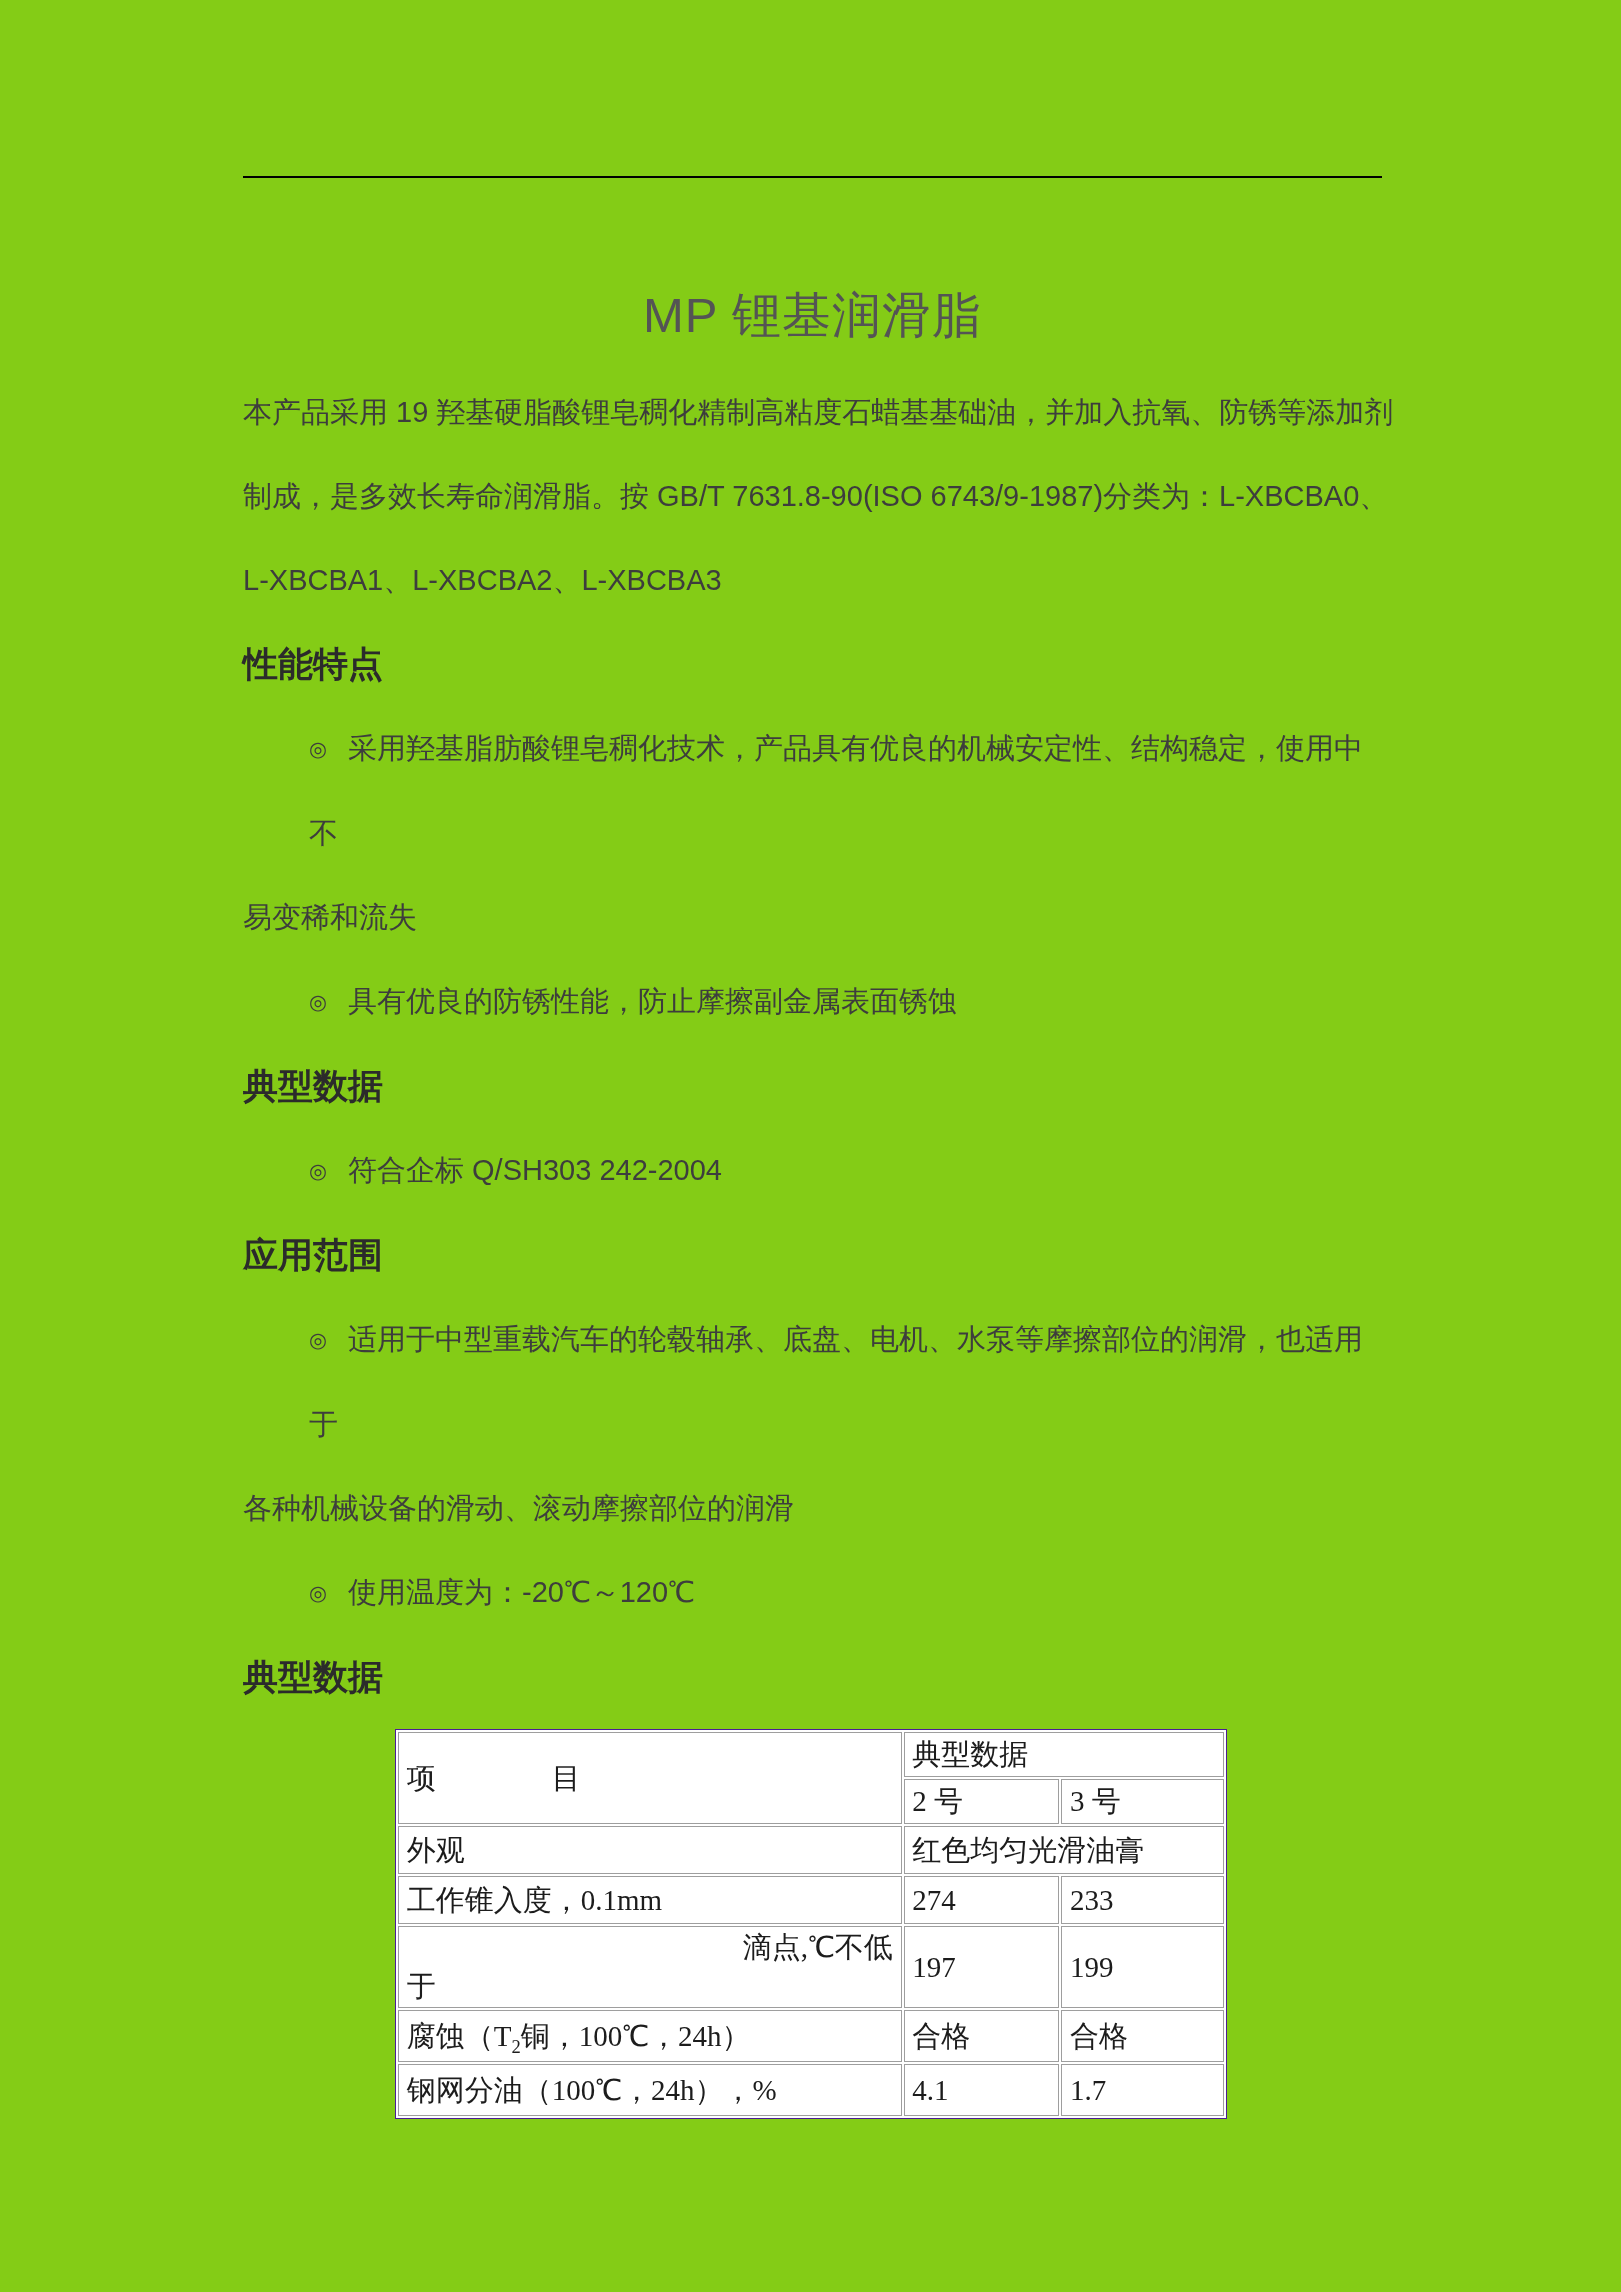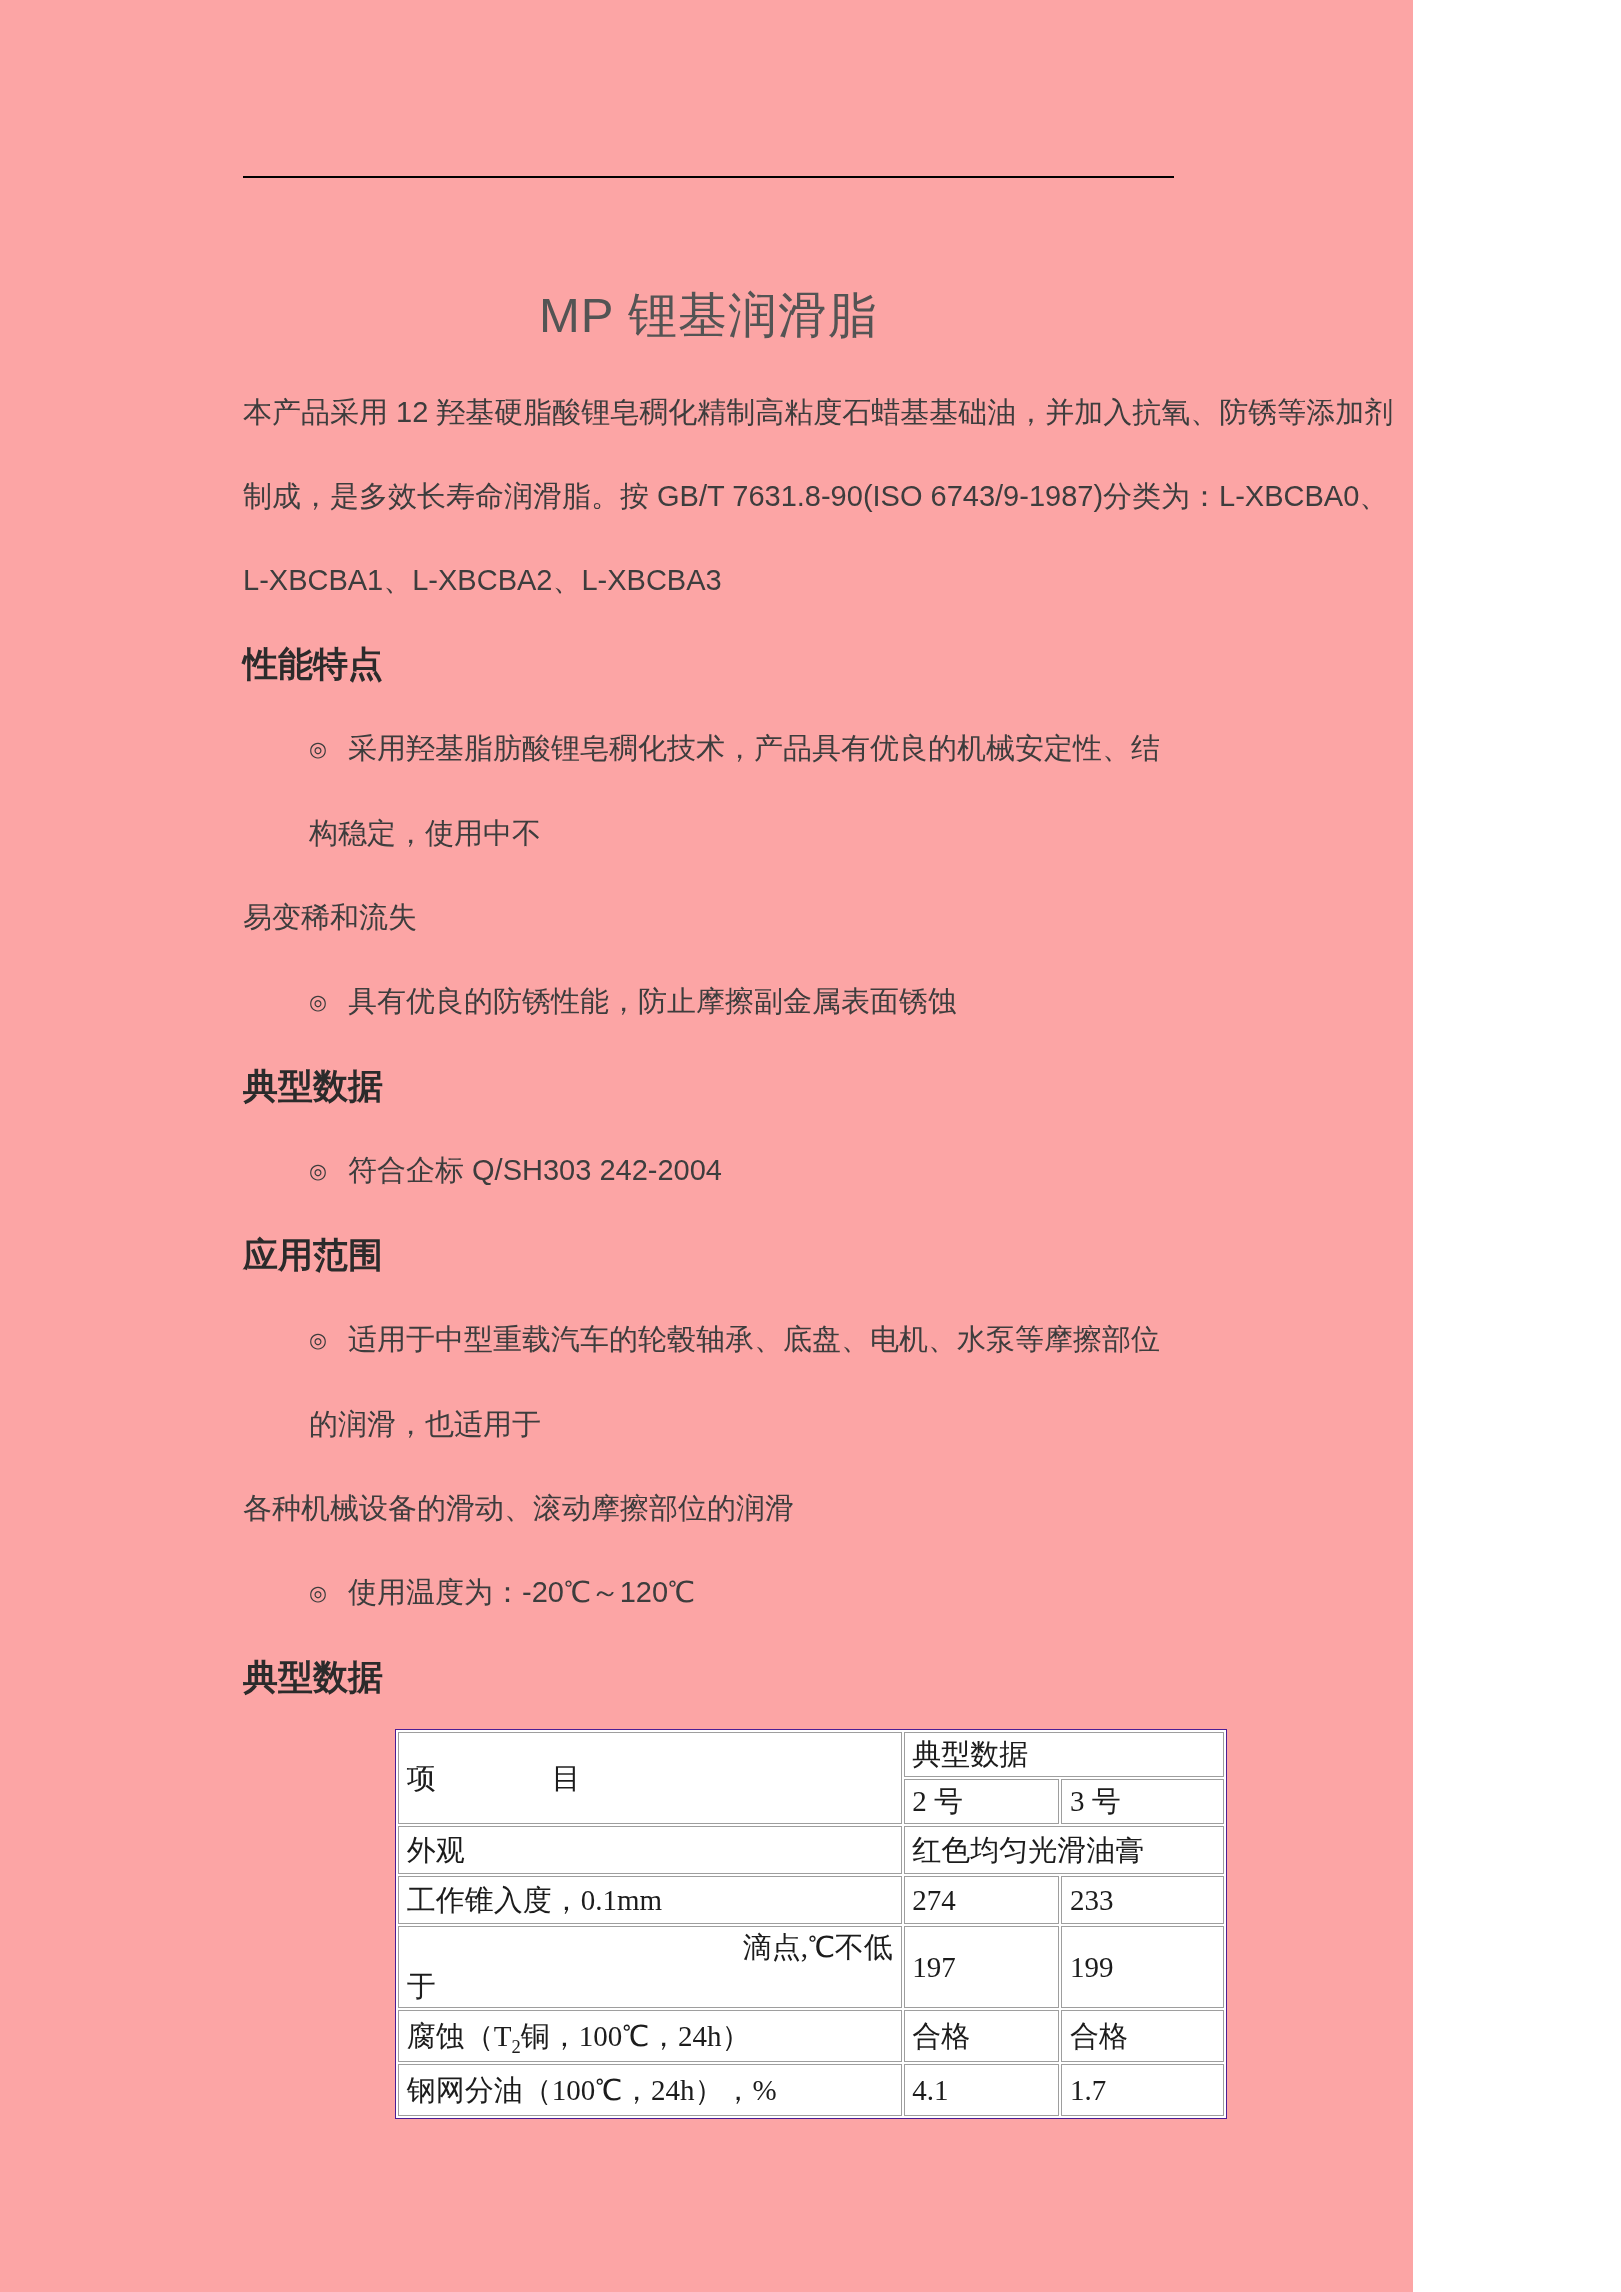--- a/index.html
+++ b/index.html
@@ -1,19 +1,19 @@
 <!DOCTYPE html>
 <html><head>
 <meta charset="utf-8">
 <style>
   html,body{margin:0;padding:0;background:#ffffff;}
   .page{
     position:relative;
-    width:1413px;height:2293px;
-    background:#fca5a5;
+    width:1621px;height:2293px;
+    background:#84cc16;
     font-family:"Liberation Sans",sans-serif;
     overflow:hidden;
   }
   .content{margin:0 239px 0 243px;}
   .top-rule{margin-top:176px;height:0;border-top:2.9px solid #000000;}
   .doc-title{
     margin:110px 0 0 0;
     font-size:49px;line-height:55px;font-weight:400;
     color:#545454;text-align:center;
     letter-spacing:1px;
@@ -56,21 +56,21 @@
 <div class="page">
   <div class="content">
 
     <div class="top-rule"></div>
 
     <h1 class="doc-title">MP 锂基润滑脂</h1>
 
     <div class="body-flow">
 
       <div class="para">
-        <div class="line">本产品采用 12 羟基硬脂酸锂皂稠化精制高粘度石蜡基基础油，并加入抗氧、防锈等添加剂</div>
+        <div class="line">本产品采用 19 羟基硬脂酸锂皂稠化精制高粘度石蜡基基础油，并加入抗氧、防锈等添加剂</div>
         <div class="line">制成，是多效长寿命润滑脂。按 GB/T 7631.8-90(ISO 6743/9-1987)分类为：L-XBCBA0、</div>
         <div class="line">L-XBCBA1、L-XBCBA2、L-XBCBA3</div>
       </div>
 
       <h2 class="sec-heading">性能特点</h2>
 
       <div class="bullet">
         <span class="bullet-icon">◎</span><span>采用羟基脂肪酸锂皂稠化技术，产品具有优良的机械安定性、结构稳定，使用中不</span>
       </div>
       <div class="cont-line line">易变稀和流失</div>

